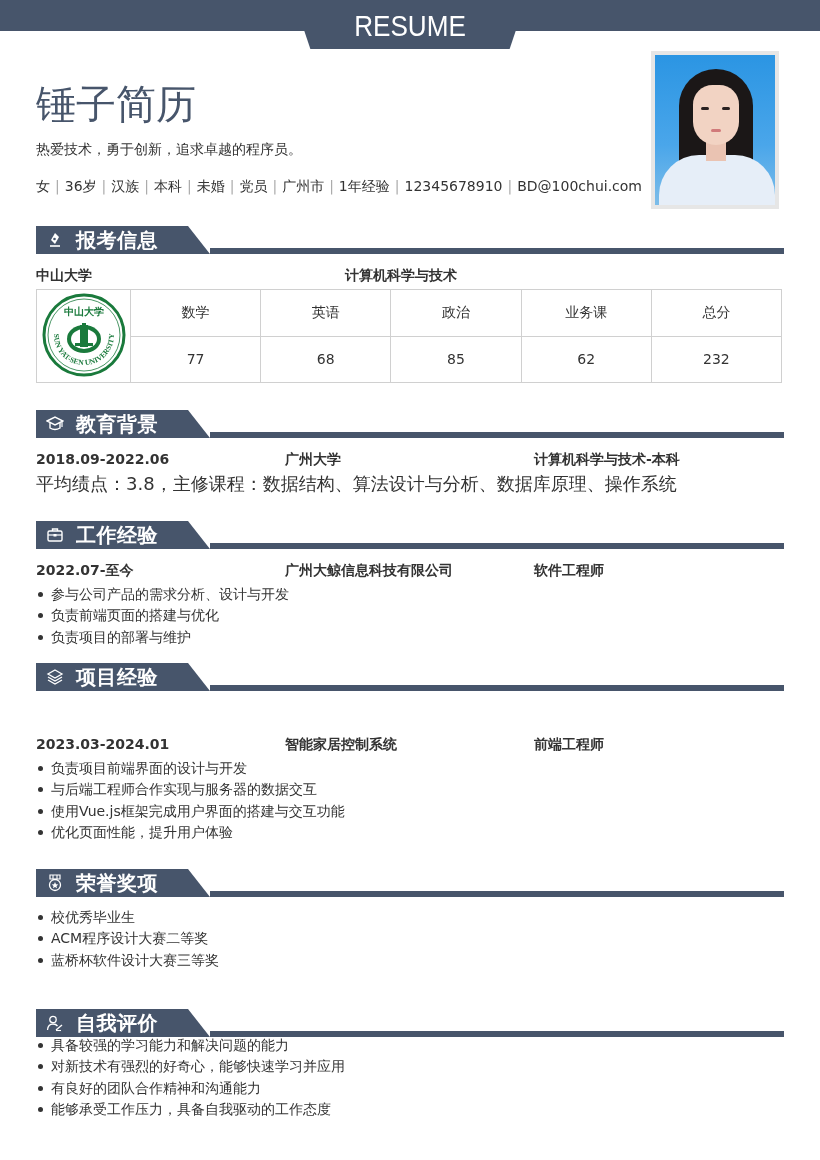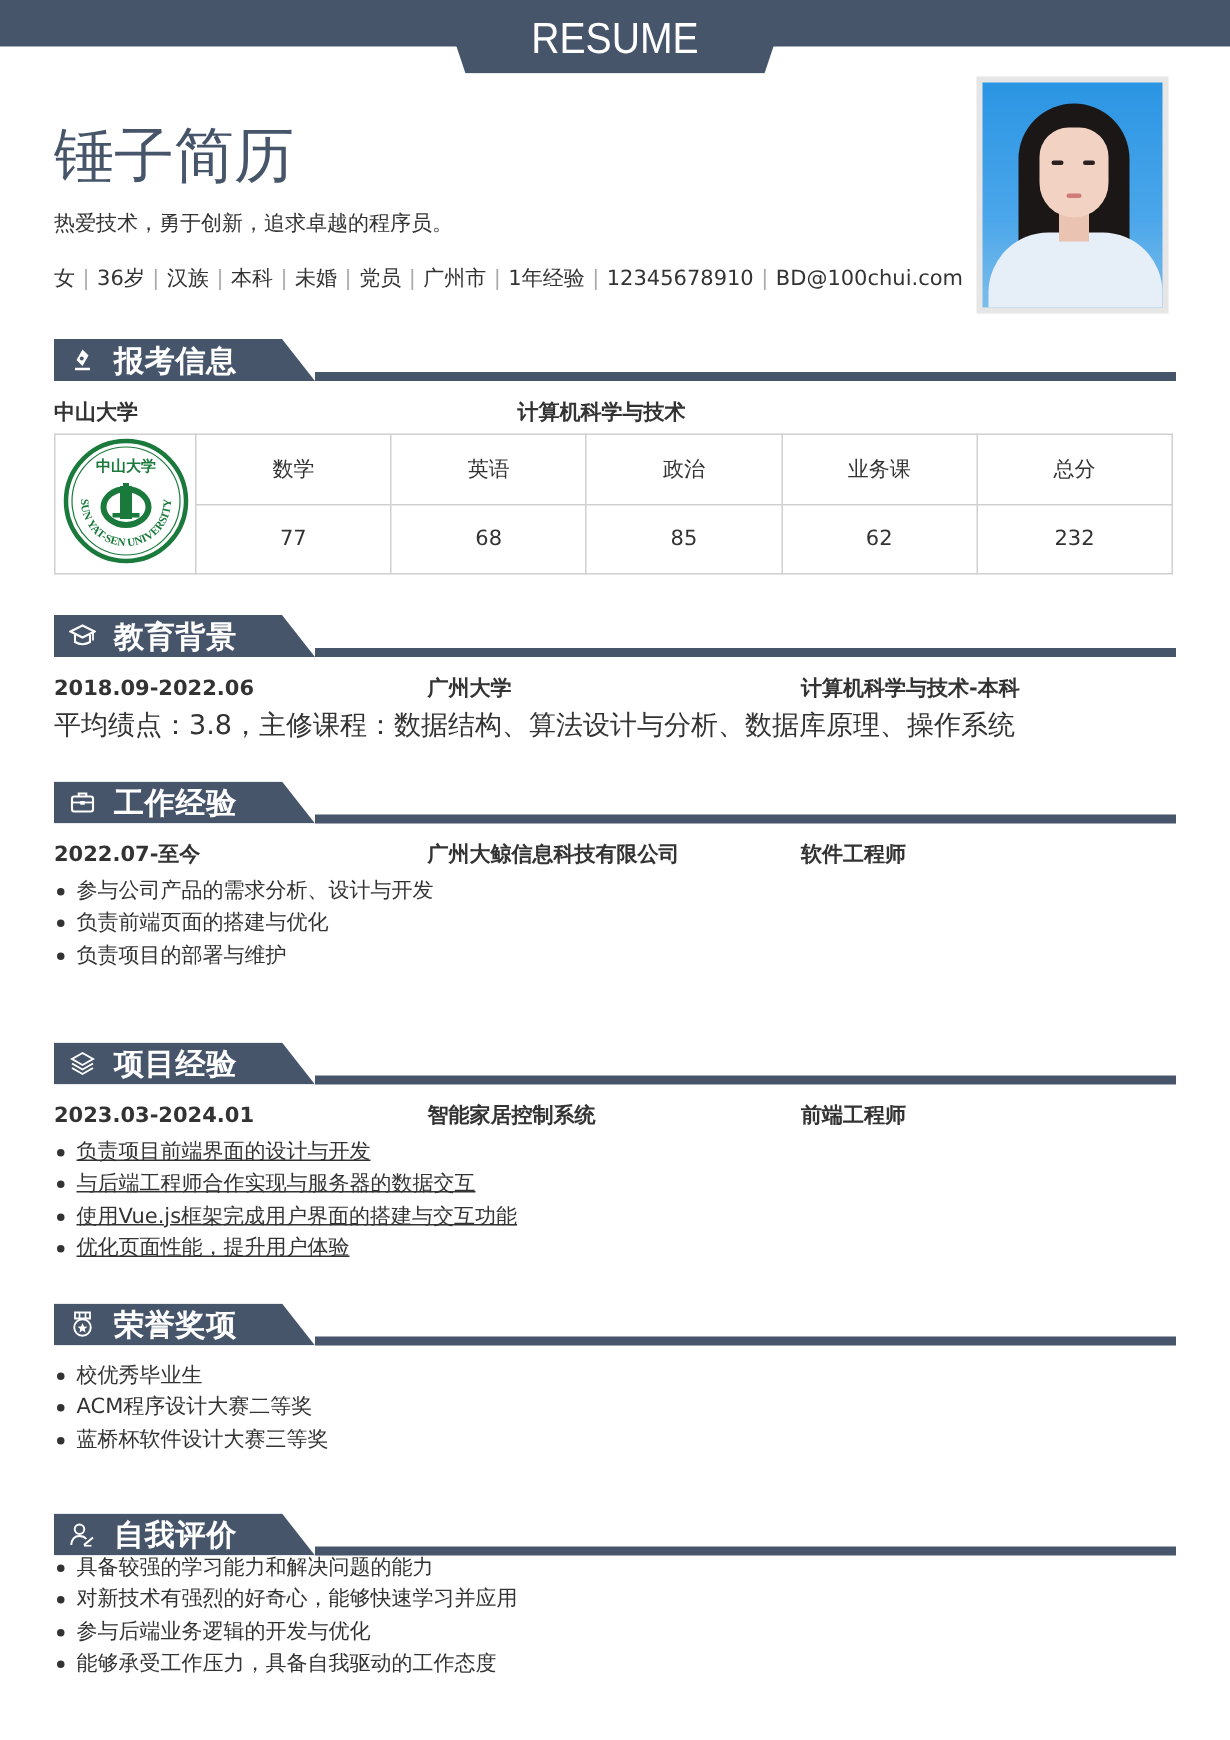--- a/index.html
+++ b/index.html
@@ -174,36 +174,36 @@
   <span class="c1">2022.07-至今</span>
   <span class="c2">广州大鲸信息科技有限公司</span>
   <span class="c3">软件工程师</span>
 </div>
 <ul class="bullets" style="top:584px;">
   <li>参与公司产品的需求分析、设计与开发</li>
   <li>负责前端页面的搭建与优化</li>
   <li>负责项目的部署与维护</li>
 </ul>
 
-<div class="section-head" style="top:695px;padding-left:12px;">
+<div class="section-head" style="top:663px;padding-left:12px;">
   <div class="section-tab"></div>
     <div class="section-line"></div>
   <svg class="section-icon" viewBox="0 0 18 18">
     <path d="M9 2 L16 6 L9 10 L2 6 Z" fill="none" stroke="#fff" stroke-width="1.3"></path>
     <path d="M2 9 L9 13 L16 9" fill="none" stroke="#fff" stroke-width="1.3"></path>
     <path d="M2 12 L9 16 L16 12" fill="none" stroke="#fff" stroke-width="1.3"></path>
   </svg>
   <div class="section-title">项目经验</div>
 </div>
 <div class="row3" style="top:734px;">
   <span class="c1">2023.03-2024.01</span>
   <span class="c2">智能家居控制系统</span>
   <span class="c3">前端工程师</span>
 </div>
-<ul class="bullets" style="top:758px;text-decoration:underline;">
+<ul class="bullets" style="top:758px;">
   <li>负责项目前端界面的设计与开发</li>
   <li>与后端工程师合作实现与服务器的数据交互</li>
   <li>使用Vue.js框架完成用户界面的搭建与交互功能</li>
   <li>优化页面性能，提升用户体验</li>
 </ul>
 
 <div class="section-head" style="top:869px;">
   <div class="section-tab"></div>
     <div class="section-line"></div>
   <svg class="section-icon" viewBox="0 0 18 18">
@@ -227,15 +227,15 @@
     <circle cx="7" cy="5.5" r="3.2" fill="none" stroke="#fff" stroke-width="1.3"></circle>
     <path d="M1.5 16 Q2 10 7 10 Q10 10 11.5 12" fill="none" stroke="#fff" stroke-width="1.3"></path>
     <path d="M10 16 L16 11" stroke="#fff" stroke-width="1.4"></path>
       <path d="M10 16.5 L15 16.5" stroke="#fff" stroke-width="1.1"></path>
   </svg>
   <div class="section-title">自我评价</div>
 </div>
 <ul class="bullets" style="top:1035px;">
   <li>具备较强的学习能力和解决问题的能力</li>
   <li>对新技术有强烈的好奇心，能够快速学习并应用</li>
-  <li>参与后端业务逻辑的开发与优化</li>
+  <li>有良好的团队合作精神和沟通能力</li>
   <li>能够承受工作压力，具备自我驱动的工作态度</li>
 </ul>
 
 </body></html>

